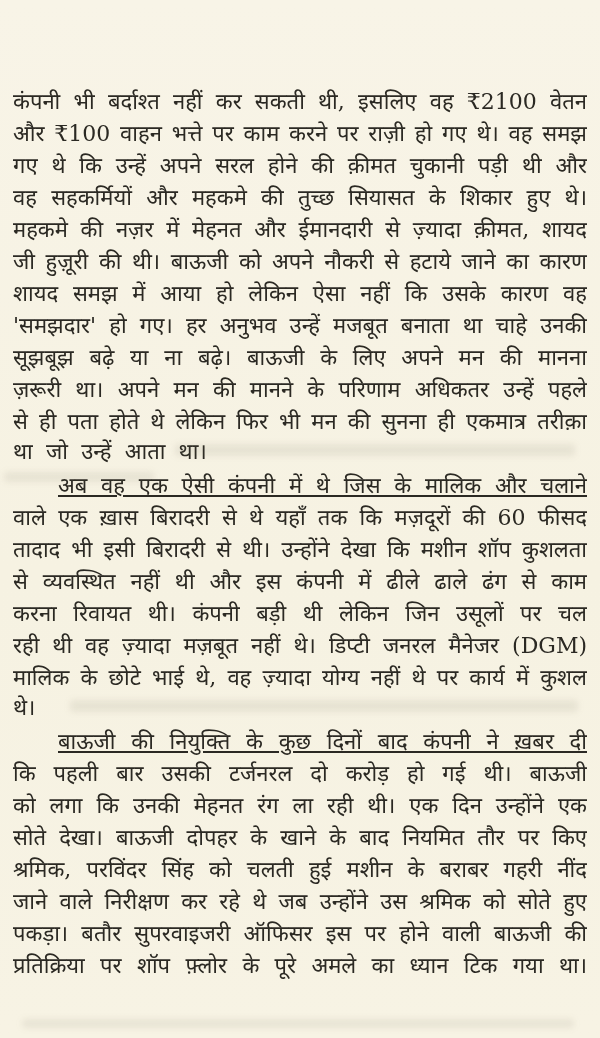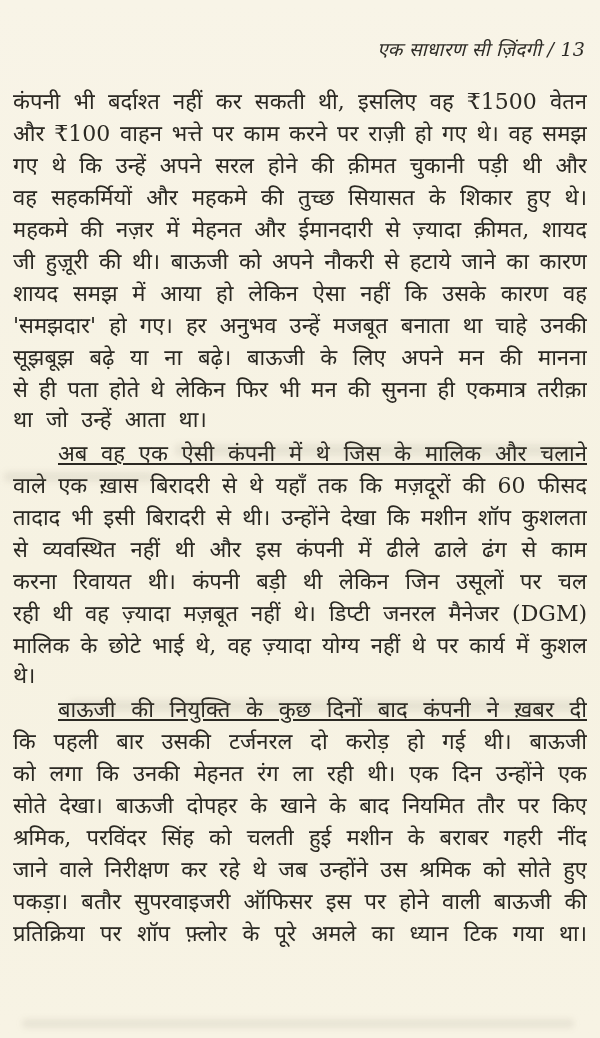--- a/index.html
+++ b/index.html
@@ -62,33 +62,33 @@
   }
   .ghost-1 { top: 444px; left: 175px; width: 400px; height: 12px; }
   .ghost-2 { top: 472px; left: 4px;   width: 150px; height: 10px; }
   .ghost-3 { top: 700px; left: 70px;  width: 508px; height: 12px; }
   .ghost-4 { top: 1019px; left: 22px; width: 552px; height: 9px;  }
 </style>
 </head>
 <body>
 
 <div class="page">
-  <div class="running-head">एक साधारण सी ज़िंदगी / 13</div>
 
   <div class="body-text" id="body-text">
       <div class="paragraph">
-        <div class="line">कंपनी भी बर्दाश्त नहीं कर सकती थी, इसलिए वह ₹1500 वेतन</div>
+        <div class="line">कंपनी भी बर्दाश्त नहीं कर सकती थी, इसलिए वह ₹2100 वेतन</div>
         <div class="line">और ₹100 वाहन भत्ते पर काम करने पर राज़ी हो गए थे। वह समझ</div>
         <div class="line">गए थे कि उन्हें अपने सरल होने की क़ीमत चुकानी पड़ी थी और</div>
         <div class="line">वह सहकर्मियों और महकमे की तुच्छ सियासत के शिकार हुए थे।</div>
         <div class="line">महकमे की नज़र में मेहनत और ईमानदारी से ज़्यादा क़ीमत, शायद</div>
         <div class="line">जी हुज़ूरी की थी। बाऊजी को अपने नौकरी से हटाये जाने का कारण</div>
         <div class="line">शायद समझ में आया हो लेकिन ऐसा नहीं कि उसके कारण वह</div>
         <div class="line">'समझदार' हो गए। हर अनुभव उन्हें मजबूत बनाता था चाहे उनकी</div>
         <div class="line">सूझबूझ बढ़े या ना बढ़े। बाऊजी के लिए अपने मन की मानना</div>
+        <div class="line">ज़रूरी था। अपने मन की मानने के परिणाम अधिकतर उन्हें पहले</div>
         <div class="line">से ही पता होते थे लेकिन फिर भी मन की सुनना ही एकमात्र तरीक़ा</div>
         <div class="line para-end">था जो उन्हें आता था।</div>
       </div>
       <div class="paragraph">
         <div class="line indent">अब वह एक ऐसी कंपनी में थे जिस के मालिक और चलाने</div>
         <div class="line">वाले एक ख़ास बिरादरी से थे यहाँ तक कि मज़दूरों की 60 फीसद</div>
         <div class="line">तादाद भी इसी बिरादरी से थी। उन्होंने देखा कि मशीन शॉप कुशलता</div>
         <div class="line">से व्यवस्थित नहीं थी और इस कंपनी में ढीले ढाले ढंग से काम</div>
         <div class="line">करना रिवायत थी। कंपनी बड़ी थी लेकिन जिन उसूलों पर चल</div>
         <div class="line">रही थी वह ज़्यादा मज़बूत नहीं थे। डिप्टी जनरल मैनेजर (DGM)</div>

